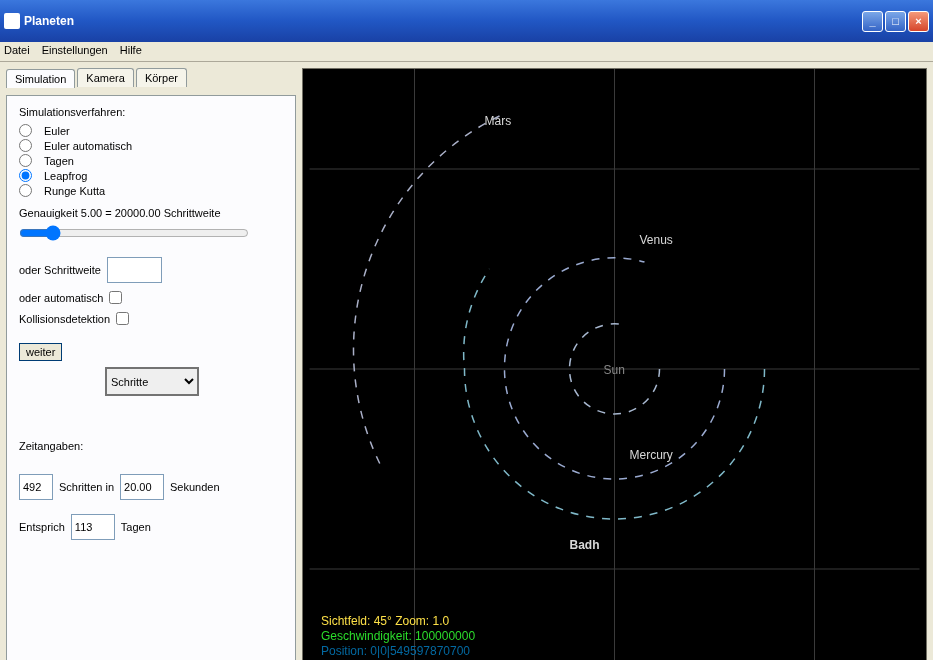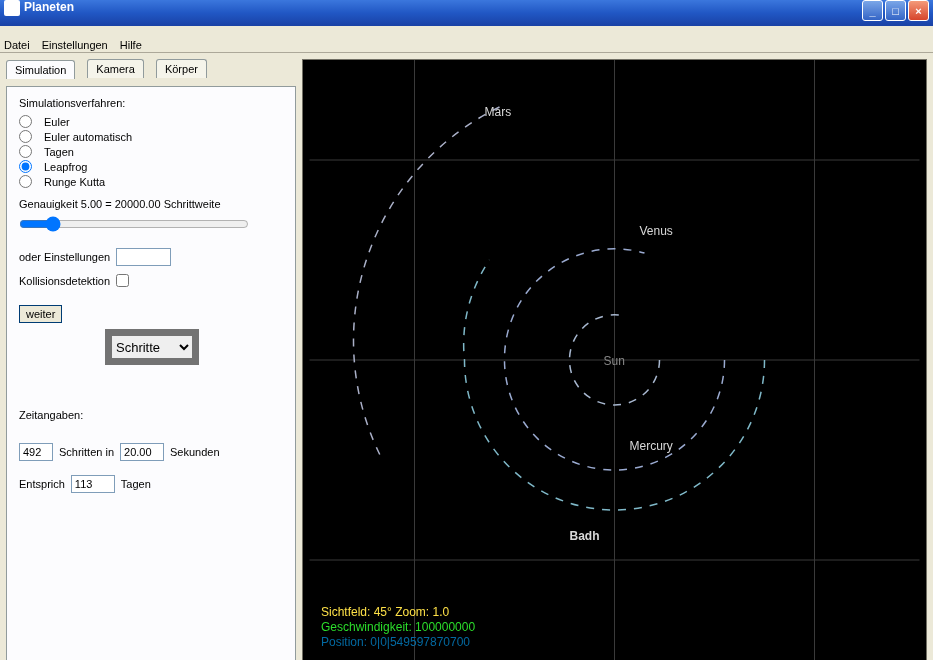--- a/index.html
+++ b/index.html
@@ -1,47 +1,47 @@
 <!DOCTYPE html>
 <html><head>
 <meta charset="utf-8">
 <style>
 * { box-sizing: border-box; margin: 0; padding: 0; }
 body { font-family: Tahoma, sans-serif; font-size: 11px; background: #ece9d8; width: 933px; height: 660px; overflow: hidden; }
 
-.titlebar { height: 26px; background: linear-gradient(to bottom, #3b77dd 0%, #2157c4 50%, #1941a5 100%); color: #fff; display: flex; padding: 0 4px; }
+.titlebar { height: 42px; background: linear-gradient(to bottom, #3b77dd 0%, #2157c4 50%, #1941a5 100%); color: #fff; display: flex; align-items: center; padding: 0 4px; }
 .titlebar .icon { width: 16px; height: 16px; background: #fff; border-radius: 2px; margin-right: 4px; display:inline-block; }
 .titlebar .title { flex: 1; font-weight: bold; font-size: 12px; }
 .winbtns { display: flex; gap: 2px; }
 .winbtn { width: 21px; height: 21px; border: 1px solid #fff; border-radius: 3px; display: flex; align-items: center; justify-content: center; font-family: Arial; font-weight: bold; font-size: 11px; color:#fff; }
 .winbtn.min, .winbtn.max { background: linear-gradient(to bottom,#7ba7e8,#3464c6); }
 .winbtn.close { background: linear-gradient(to bottom,#f49a7a,#d6452b); }
 
-.menubar { height: 20px; background: #ece9d8; border-bottom: 1px solid #aca899; display: flex; padding: 13px 4px; gap: 12px; }
+.menubar { height: 20px; background: #ece9d8; border-bottom: 1px solid #aca899; display: flex; padding: 2px 4px; gap: 12px; }
 .menubar span { cursor: default; }
 
 .content { display: flex; height: calc(660px - 26px - 20px); padding: 6px; gap: 6px; }
 
 .leftpanel { width: 290px; display: flex; flex-direction: column; }
 .tabs { display: flex; }
-.tab { padding: 3px 8px; border: 1px solid #919b9c; border-bottom: none; background: #f5f4ea; border-radius: 3px 3px 0 0; margin-right: 12px; cursor: default; }
+.tab { padding: 3px 8px; border: 1px solid #919b9c; border-bottom: none; background: #f5f4ea; border-radius: 3px 3px 0 0; margin-right: 2px; cursor: default; }
 .tab.active { background: #fcfcfe; position: relative; top: 1px; }
 .tabbody { flex:1; border: 1px solid #919b9c; background: #fcfcfe; padding: 10px 12px; overflow: hidden; margin-top: 8px; }
 
 .section-title { margin-bottom: 6px; }
 .radio-row { display: flex; align-items: center; gap: 12px; margin: 2px 0; }
 .radio-row input { margin: 0; }
 
 .slider-wrap { margin: 6px 0 14px 0; }
 .slider { width: 230px; }
 
 .row { display: flex; align-items: center; gap: 6px; margin: 8px 0; }
-input[type=text] { border: 1px solid #7f9db9; height: 18px; padding: 1px 3px; font-size: 11px; }
+input[type=text] { border: 1px solid #7f9db9; height: 26px; padding: 1px 3px; font-size: 11px; }
 input[type=checkbox] { width: 13px; height: 13px; }
-select { border: 7px solid #737373; height: 36px; font-size: 13px; }
+select { border: 2px solid #737373; height: 29px; font-size: 11px; }
 button.ctl { border: 1px solid #003c74; background: #ece9d8; padding: 2px 6px; font-size: 11px; }
 
 .viewport { flex: 1; background: #000; position: relative; border: 1px solid #716f64; overflow: hidden; }
 .viewport svg { width: 100%; height: 100%; }
 .planet-label { fill: #d8d8d8; font-size: 12px; font-family: Arial; }
 .sun-label { fill: #888; font-size: 12px; font-family: Arial; }
 .status { position: absolute; left: 18px; bottom: 10px; font-size: 12px; font-family: Arial; line-height: 15px; }
 .status .l1 { color: #fde047; }
 .status .l2 { color: #2bdd2b; }
 .status .l3 { color: #0369a1; }
@@ -94,22 +94,26 @@
           <input type="radio" name="m" style="">
           <span>Runge Kutta</span>
         </div>
 
       <div style="margin-top:10px">Genauigkeit  5.00 = 20000.00 Schrittweite</div>
       <div class="slider-wrap">
         <input type="range" class="slider" min="0" max="100" value="12" style="">
       </div>
 
       <div class="row">
-        <span>oder Einstellungen</span>
+        <span>oder Schrittweite</span>
         <input type="text" style="width: 55px;" value="">
+      </div>
+      <div class="row">
+        <span>oder automatisch</span>
+        <input type="checkbox" style="">
       </div>
       <div class="row">
         <span>Kollisionsdetektion</span>
         <input type="checkbox" style="">
       </div>
 
       <div class="row" style="margin-top:18px">
         <button class="ctl">weiter</button>
       </div>
       <div class="row" style="margin-left:86px;margin-top:-2px">

